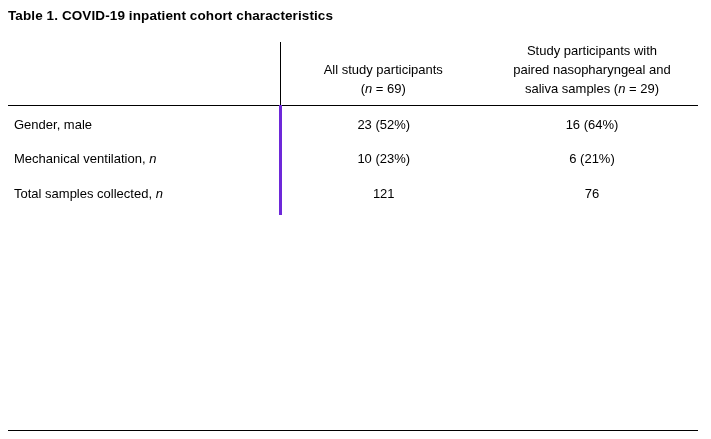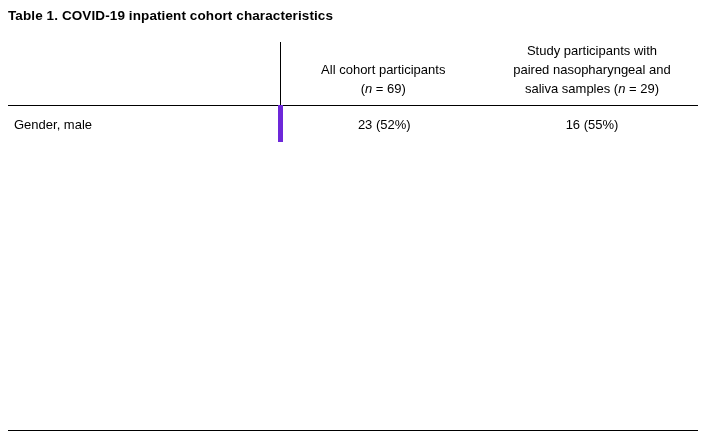--- a/index.html
+++ b/index.html
@@ -59,21 +59,21 @@
   tbody td {
     padding: 9px 6px 9px 6px;
     text-align: center;
     line-height: 1.3;
   }
   tbody td.label {
     text-align: left;
     padding-left: 6px;
   }
   tbody td.mid {
-    border-left: 5px solid #6d28d9;
+    border-left: 3px solid #6d28d9;
   }
   tbody tr:first-child td {
     padding-top: 11px;
   }
   tbody tr.last td {
     padding-bottom: 12px;
   }
   .it { font-style: italic; }
   sup { font-size: 9px; vertical-align: super; line-height: 0; }
   .bottomrule {
@@ -95,33 +95,43 @@
   <table class="cohort">
     <colgroup>
       <col class="c0">
         <col class="c1">
         <col class="c2">
     </colgroup>
     <thead>
       <tr>
         <th class="blank"></th>
         <th class="h1">
-          <span>All cohort participants</span><br>
+          <span>All study participants</span><br>
           <span>(</span><span class="it">n</span><span> = 69)</span>
         </th>
         <th class="h2">
           <span>Study participants with</span><br>
           <span>paired nasopharyngeal and</span><br>
           <span>saliva samples (</span><span class="it">n</span><span> = 29)</span>
         </th>
       </tr>
     </thead>
     <tbody>
       <tr>
         <td class="label"><span>Gender, male</span><span class="it"></span></td>
         <td class="mid">23 (52%)</td>
-        <td>16 (55%)</td>
+        <td>16 (64%)</td>
+      </tr>
+      <tr>
+        <td class="label"><span>Mechanical ventilation, </span><span class="it">n</span></td>
+        <td class="mid">10 (23%)</td>
+        <td>6 (21%)</td>
+      </tr>
+      <tr class="last">
+        <td class="label"><span>Total samples collected, </span><span class="it">n</span></td>
+        <td class="mid">121</td>
+        <td>76</td>
       </tr>
     </tbody>
   </table>
 
   <div class="bottomrule"></div>
 </div>
 
 </body></html>

